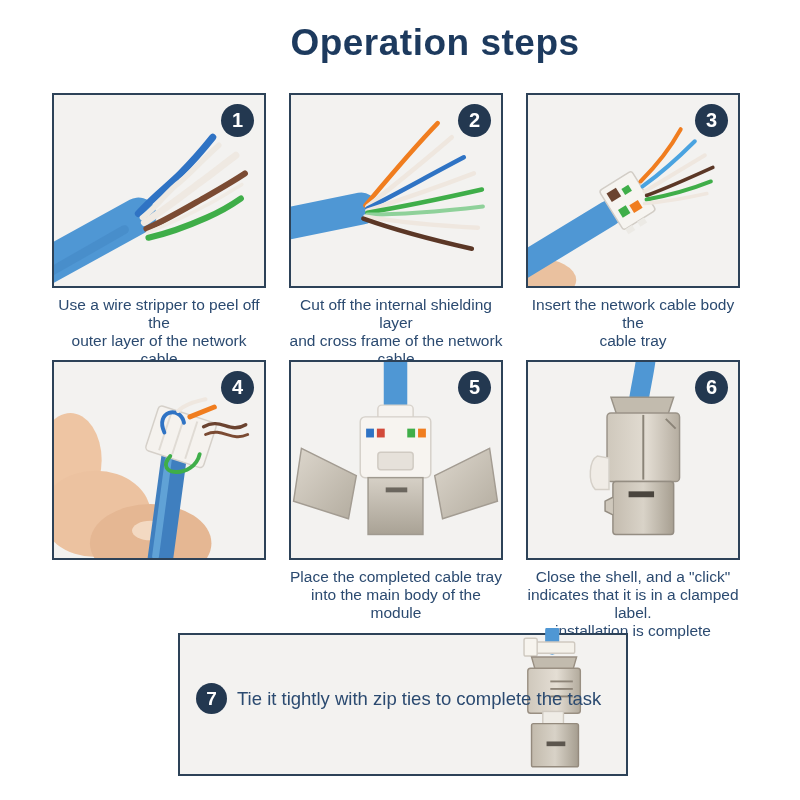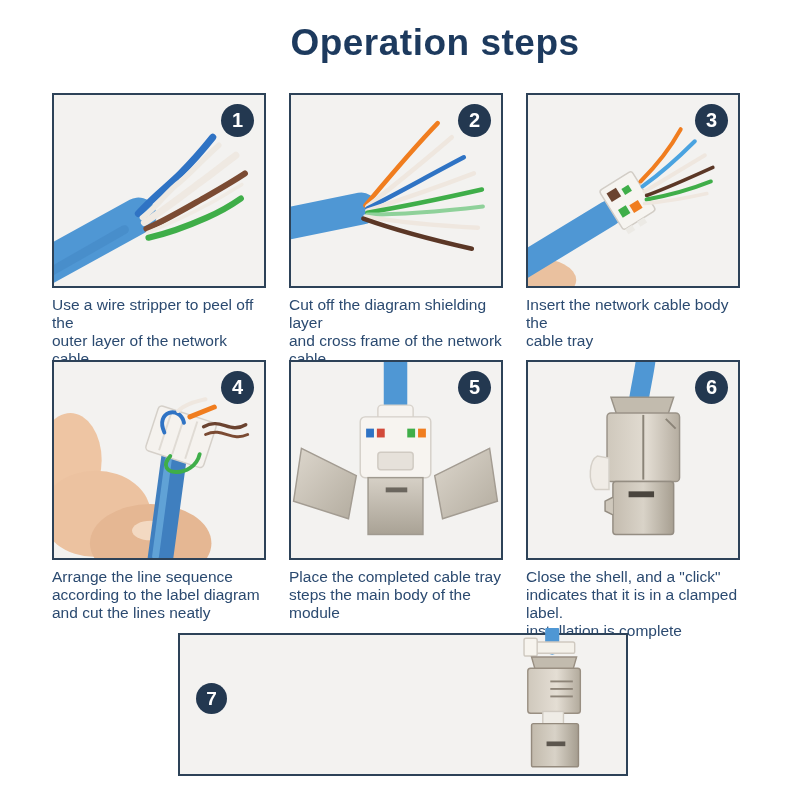--- a/index.html
+++ b/index.html
@@ -26,21 +26,21 @@
   .row1 .photo-box { height:195px; }
   .row2 .photo-box { height:200px; }
   .photo-box svg { position:absolute; left:0; top:0; width:100%; height:100%; }
   .badge {
     position:absolute; top:9px; right:10px; width:33px; height:33px;
     border-radius:50%; background:var(--badge-navy,#233850);
     color:#ffffff; font-size:20px; font-weight:bold;
     display:flex; align-items:center; justify-content:center; z-index:3;
   }
   .caption {
-    margin-top:8px; text-align:left;
+    margin-top:8px; text-align:center;
     color:var(--caption-blue,#2b4a70);
     font-size:15.5px; line-height:1.16; white-space:pre-line;
   }
   .step7-box {
     position:absolute; left:178px; top:633px; width:450px; height:143px;
     box-sizing:border-box; border:2px solid var(--box-border,#2d4258);
     background:var(--box-bg,#f3f2f0);
   }
   .step7-row {
     position:absolute; left:16px; top:48px;
@@ -94,21 +94,21 @@
           <path d="M74,110 C95,85 120,55 146,28" stroke="#f07d1f" stroke-width="4.5" fill="none" stroke-linecap="round"></path>
           <path d="M76,111 C100,92 130,68 160,42" stroke="#efe7df" stroke-width="4.5" fill="none" stroke-linecap="round"></path>
           <path d="M76,113 C102,100 134,82 172,62" stroke="#2f73c4" stroke-width="4.5" fill="none" stroke-linecap="round"></path>
           <path d="M76,115 C104,106 140,94 182,78" stroke="#efe7df" stroke-width="4.5" fill="none" stroke-linecap="round"></path>
           <path d="M76,117 C106,112 146,104 190,94" stroke="#3fae49" stroke-width="4.5" fill="none" stroke-linecap="round"></path>
           <path d="M76,119 C106,119 148,116 191,111" stroke="#8fd19a" stroke-width="4" fill="none" stroke-linecap="round"></path>
           <path d="M74,121 C104,126 146,130 186,132" stroke="#efe7df" stroke-width="4.5" fill="none" stroke-linecap="round"></path>
           <path d="M72,123 C100,133 140,144 180,153" stroke="#5b3726" stroke-width="4.5" fill="none" stroke-linecap="round"></path>
         </svg>
       </div>
-      <div class="caption">Cut off the diagram shielding layer
+      <div class="caption">Cut off the internal shielding layer
 and cross frame of the network cable</div>
     </div>
 
     <div class="cell">
       <div class="photo-box">
         <div class="badge">
             <span>3</span>
           </div>
         <svg viewBox="0 0 209 190">
           <ellipse cx="6" cy="184" rx="42" ry="22" fill="#eac19f"></ellipse>
@@ -156,23 +156,20 @@
             <line x1="140" y1="56" x2="140" y2="96" stroke="#e0dbd4" stroke-width="2"></line>
           </g>
           <path d="M112,72 C102,50 128,44 132,62" stroke="#2f73c4" stroke-width="4" fill="none" stroke-linecap="round"></path>
           <path d="M118,96 C100,116 142,120 148,94" stroke="#3fae49" stroke-width="4" fill="none" stroke-linecap="round"></path>
           <path d="M138,56 L163,46" stroke="#f07d1f" stroke-width="5" fill="none" stroke-linecap="round"></path>
           <path d="M126,50 C134,42 146,40 154,38" stroke="#efe7df" stroke-width="4" fill="none" stroke-linecap="round"></path>
           <path d="M152,66 C170,56 178,74 195,64" stroke="#6b4330" stroke-width="3.5" fill="none" stroke-linecap="round"></path>
           <path d="M154,74 C172,66 180,82 197,74" stroke="#7b4b33" stroke-width="3" fill="none" stroke-linecap="round"></path>
         </svg>
       </div>
-      <div class="caption">Arrange the line sequence
-according to the label diagram
-and cut the lines neatly</div>
     </div>
 
     <div class="cell">
       <div class="photo-box">
         <div class="badge">
             <span>5</span>
           </div>
         <svg viewBox="0 0 213 200">
           <defs>
             <linearGradient id="m5a" x1="0" y1="0" x2="0" y2="1">
@@ -192,21 +189,21 @@
           <rect x="76" y="68" width="8" height="9" fill="#2f73c4"></rect>
           <rect x="87" y="68" width="8" height="9" fill="#d24a3a"></rect>
           <rect x="118" y="68" width="8" height="9" fill="#3fae49"></rect>
           <rect x="129" y="68" width="8" height="9" fill="#f07d1f"></rect>
           <rect x="88" y="92" width="36" height="18" rx="3" fill="#e6e1da" stroke="#d0cac2" stroke-width="1.5"></rect>
           <rect x="78" y="118" width="56" height="58" fill="url(#m5a)" stroke="#a09a90" stroke-width="1.5"></rect>
           <rect x="96" y="128" width="22" height="5" fill="#6b665e"></rect>
         </svg>
       </div>
       <div class="caption">Place the completed cable tray
-steps the main body of the module</div>
+into the main body of the module</div>
     </div>
 
     <div class="cell">
       <div class="photo-box">
         <div class="badge">
             <span>6</span>
           </div>
         <svg viewBox="0 0 213 200">
           <defs>
             <linearGradient id="g6" x1="0" y1="0" x2="1" y2="0">
@@ -235,20 +232,21 @@
 indicates that it is in a clamped label.
 installation is complete</div>
     </div>
   </div>
 
   <div class="step7-box">
     <div class="step7-row">
       <div class="badge7">
           <span>7</span>
         </div>
+      <div class="step7-text">Tie it tightly with zip ties to complete the task</div>
     </div>
     <svg class="step7-photo" viewBox="0 0 130 150">
       <defs>
         <linearGradient id="g7" x1="0" y1="0" x2="1" y2="0">
           <stop offset="0" stop-color="#cfc8bc"></stop>
             <stop offset="0.55" stop-color="#e4ded4"></stop>
             <stop offset="1" stop-color="#b2aa9c"></stop>
         </linearGradient>
         <linearGradient id="g7b" x1="0" y1="0" x2="1" y2="0">
           <stop offset="0" stop-color="#c2baac"></stop>

